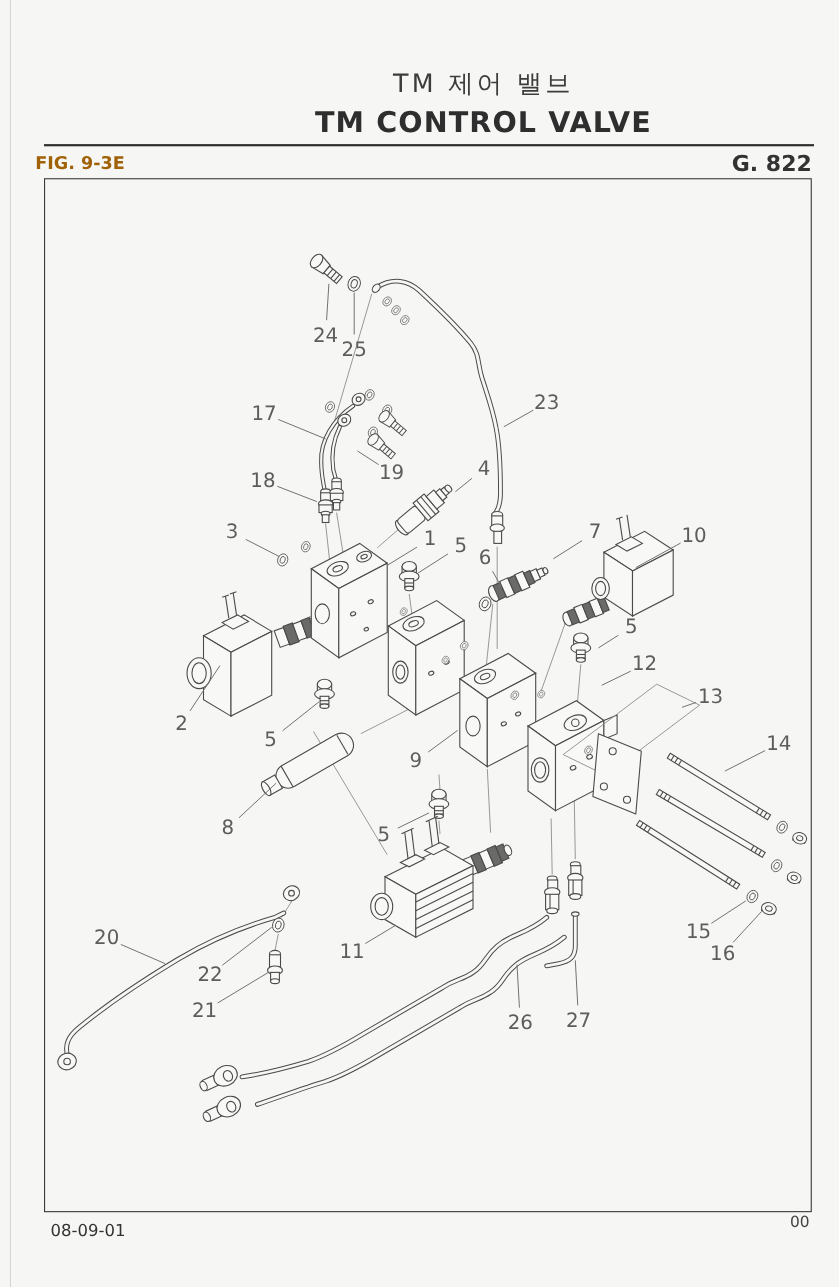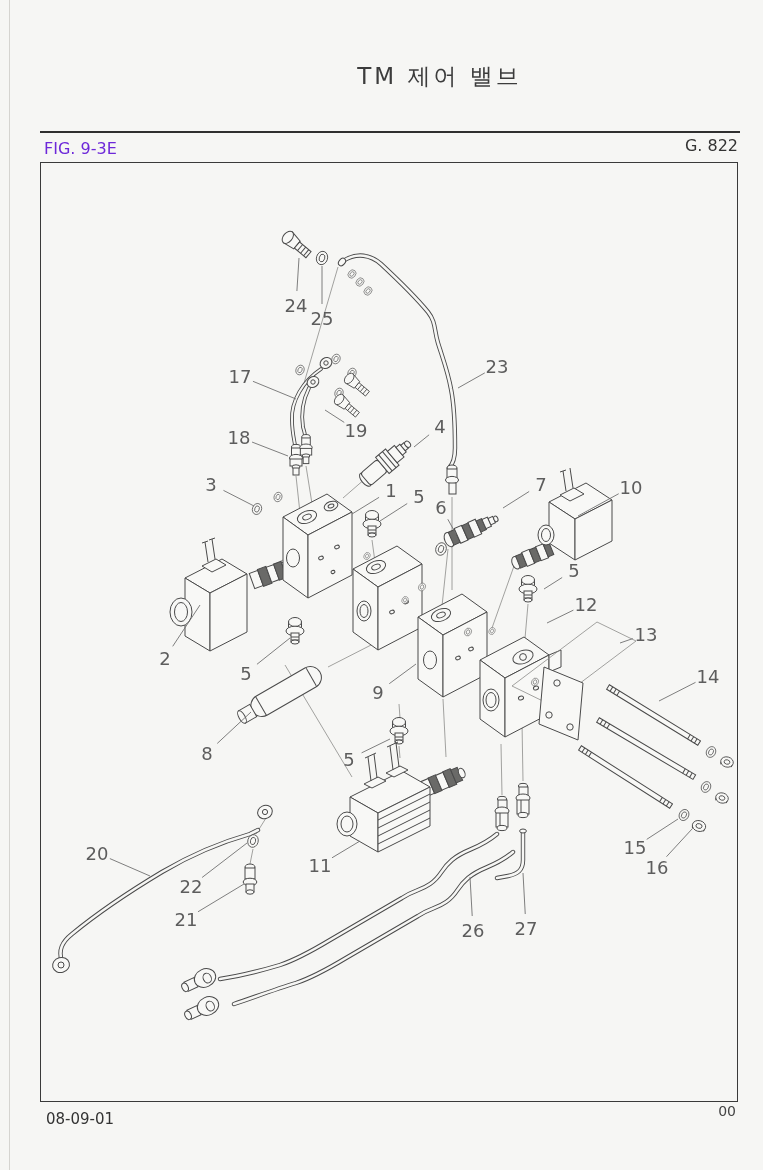--- a/index.html
+++ b/index.html
@@ -4,22 +4,22 @@
 <style>
   html,body{margin:0;padding:0;background:#e9e8e5;}
   .page{position:relative;width:763px;height:1170px;background:#f6f6f4;
         font-family:"DejaVu Sans","Liberation Sans",sans-serif;overflow:hidden;}
   .scan-edge{position:absolute;left:9px;top:0;width:1px;height:100%;background:#d5d4d0;}
   .title-ko{position:absolute;top:61px;left:0;width:100%;box-sizing:border-box;padding-left:116px;
             text-align:center;font-size:23px;letter-spacing:3px;color:#3c3c3c;}
   .title-en{position:absolute;top:97px;left:0;width:100%;box-sizing:border-box;padding-left:116px;
             text-align:center;font-size:26px;font-weight:bold;letter-spacing:1px;color:#2e2e2e;}
   .rule{position:absolute;left:40px;top:131px;width:700px;height:2px;background:#2f2f2f;}
-  .fig-label{position:absolute;left:44px;top:139px;font-size:16px;font-weight:normal;color:#6d28d9;}
-  .g-number{position:absolute;right:25px;top:136px;font-size:16px;font-weight:normal;color:#333;margin-left:16px;}
+  .fig-label{position:absolute;left:32px;top:139px;font-size:16px;font-weight:bold;color:#a16207;}
+  .g-number{position:absolute;right:25px;top:136px;font-size:20px;font-weight:bold;color:#333;margin-left:16px;}
   .frame{position:absolute;left:40px;top:162px;width:696px;height:938px;border:1.6px solid #3a3a3a;}
   .footer-date{position:absolute;left:46px;top:1110px;font-size:15px;color:#333;}
   .footer-rev{position:absolute;right:27px;top:1103px;font-size:14px;color:#444;margin-left:20px;}
   svg.diagram{position:absolute;left:0;top:0;width:763px;height:1170px;}
   .ln{stroke:#4a4a4a;stroke-width:1;fill:none;}
   .pt{fill:#f8f8f6;stroke:#4a4a4a;stroke-width:1;}
   .ptd{fill:#6a6a68;stroke:#4a4a4a;stroke-width:1;}
   .thin{stroke:#8b8b89;stroke-width:.8;fill:none;}
   .to{fill:none;stroke:#4a4a4a;stroke-width:4.4;stroke-linecap:round;stroke-linejoin:round;}
   .ti{fill:none;stroke:#f6f6f4;stroke-width:2.6;stroke-linecap:round;stroke-linejoin:round;}
@@ -29,20 +29,21 @@
            text-anchor:middle;dominant-baseline:central;}
   .leader{stroke:#707070;stroke-width:.9;}
 </style>
 </head>
 <body>
 
 <div class="page">
   <div class="scan-edge"></div>
 
   <div class="title-ko">TM 제어 밸브</div>
+  <div class="title-en">TM CONTROL VALVE</div>
   <div class="rule"></div>
   <div class="fig-label">FIG. 9-3E</div>
   <div class="g-number">G. 822</div>
   <div class="frame"></div>
 
   <svg id="diagram-svg" class="diagram" viewBox="0 0 763 1170">
     <defs>
       <g id="oring">
         <ellipse class="pt" rx="6.5" ry="8"></ellipse>
           <ellipse class="ln" rx="3.2" ry="4.6"></ellipse>

